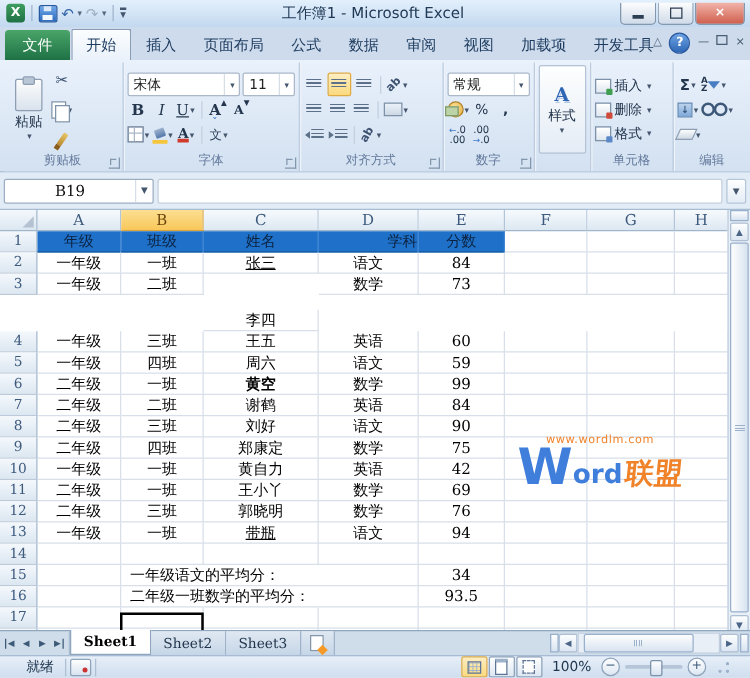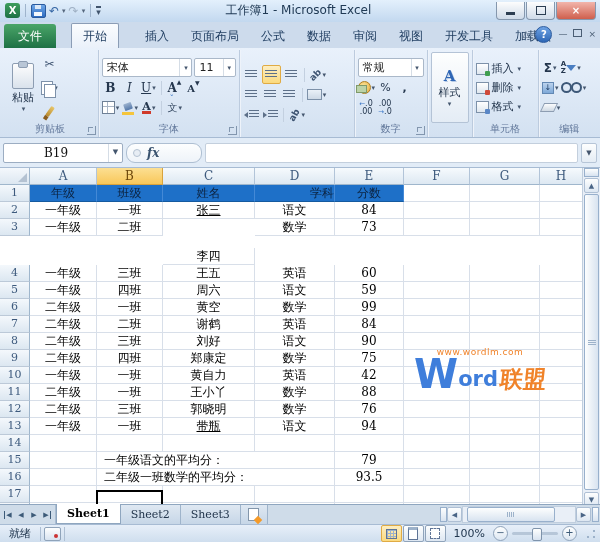--- a/index.html
+++ b/index.html
@@ -20,21 +20,21 @@
   .tb-title{flex:1;text-align:center;color:#1d3least;color:#203a55;font-size:12px}
   .winbtns{display:flex;gap:1px;margin-right:2px}
   .wbtn{width:27px;height:17px;border:1px solid #8597ad;border-top:none;border-radius:0 0 4px 4px;background:linear-gradient(#fdfdfd,#cfdbe9);display:flex;align-items:center;justify-content:center;color:#2c3e52;font-size:10px}
   .wbtn .bar{width:9px;height:3px;background:#2c3e52;margin-top:6px}
   .wbtn .box{width:8px;height:7px;border:1px solid #2c3e52;background:transparent}
   .wbtn.close{background:linear-gradient(#f2b5ab,#cf5f4d);color:#fff;font-weight:bold;width:38px}
   
   .tabrow{height:27px;background:#cddbec;display:flex;align-items:flex-end;padding:0 2px;position:relative}
   .file-tab{width:52px;height:24px;margin-left:2px;border-radius:3px 3px 0 0;background:linear-gradient(#4aa568,#1e7145);color:#fff;text-align:center;line-height:24px;font-size:12px}
   .rtab{padding:0 11px;height:24px;line-height:24px;color:#1c3a5e;font-size:12px}
-  .rtab.active{background:linear-gradient(#fbfdfe,#eaf1fa);border:1px solid #8b9db6;border-bottom:none;border-radius:2px 2px 0 0;margin:0 15px}
+  .rtab.active{background:linear-gradient(#fbfdfe,#eaf1fa);border:1px solid #8b9db6;border-bottom:none;border-radius:2px 2px 0 0;margin:0 1px}
   .tabrow-right{position:absolute;right:4px;top:4px;display:flex;align-items:center;gap:6px}
   .rib-collapse{color:#53677f;font-size:9px}
   .help-btn{width:15px;height:15px;border-radius:50%;background:linear-gradient(#6ea3e4,#2d66b5);color:#fff;font-weight:bold;font-size:10px;text-align:center;line-height:15px;border:1px solid #2a5a9e}
   .sm-winbtn{color:#4a5d73;font-size:9px;line-height:12px}
   .sm-winbtn .box{display:inline-block;width:7px;height:6px;border:1px solid #4a5d73}
   
   .ribbon{height:88px;background:linear-gradient(#e9f1fb,#d3e1f1);border-bottom:1px solid #a7bbd3;display:flex;padding:2px 0 0 2px}
   .group{position:relative;display:flex;flex-direction:column;border-right:1px solid #bccbde;box-shadow:1px 0 0 #eef3fa}
   .gbody{flex:1;padding:2px 3px 0 3px;display:flex}
   .glabel{height:14px;text-align:center;color:#62789b;font-size:10px;line-height:12px;position:relative}
@@ -153,21 +153,21 @@
   .ins-tab{width:26px;display:flex;align-items:center;justify-content:center;background:linear-gradient(#dfe8f2,#c6d6e7);border-right:1px solid #9fb4cb}
   .sheet-ic{width:9px;height:11px;background:#fff;border:1px solid #8396ab;position:relative}
   .sheet-ic::after{content:"";position:absolute;right:-3px;bottom:-3px;width:6px;height:6px;background:#f59a28;transform:rotate(45deg)}
   .tb-space{flex:1}
   .hsb{display:flex;align-items:center;padding:1px 1px;gap:0}
   .hsb .track{width:112px;height:15px;background:#e9eff7;border:1px solid #c0cede;position:relative}
   .hsb .hthumb{position:absolute;left:4px;top:0;width:86px;height:13px;background:linear-gradient(#fdfefe,#d8e3f0);border:1px solid #98b0cc;border-radius:2px}
   .hthumb .hgrip{position:absolute;left:50%;top:4px;margin-left:-4px;width:8px;height:5px;background:repeating-linear-gradient(to right,#9db2ca 0,#9db2ca 1px,transparent 1px,transparent 2px)}
   .hsplit{width:7px;height:15px;background:linear-gradient(#fdfefe,#d8e3f0);border:1px solid #98b0cc;box-sizing:border-box;margin-left:1px}
   
-  .statusbar{height:20px;background:linear-gradient(#e7eff9,#cfdeee);border-top:1px solid #a7bbd3;display:flex;align-items:center;padding:0 3px;flex:1}
+  .statusbar{height:20px;background:linear-gradient(#e7eff9,#cfdeee);border-top:1px solid #a7bbd3;display:flex;align-items:center;padding:0 15px;flex:1}
   .st-ready{font-size:11px;color:#21374f;padding:0 6px}
   .st-sep{width:1px;height:14px;background:#aebfd3;margin:0 3px}
   .macro-ic{width:15px;height:12px;background:linear-gradient(#fdfefe,#d8e3f0);border:1px solid #8fa3ba;border-radius:2px;position:relative}
   .macro-ic::after{content:"";position:absolute;right:2px;bottom:2px;width:4px;height:4px;border-radius:50%;background:#c33}
   .st-space{flex:1}
   .viewbtns{display:flex;gap:1px;margin-right:8px}
   .vbtn{width:19px;height:15px;border:1px solid #8fa3ba;border-radius:2px;background:linear-gradient(#fdfefe,#dde7f2);display:flex;align-items:center;justify-content:center}
   .vbtn.sel{background:linear-gradient(#fdeec2,#fbda7e);border-color:#e0ab44}
   .vic1{width:9px;height:8px;background:linear-gradient(#fff,#fff);border:1px solid #5e7varies;border:1px solid #5e7496;background-image:linear-gradient(#9db2ca 1px,transparent 1px),linear-gradient(90deg,#9db2ca 1px,transparent 1px);background-size:3px 3px}
   .vic2{width:8px;height:9px;background:#fff;border:1px solid #5e7496;border-top:3px solid #9db2ca}
@@ -214,22 +214,22 @@
 
   <div class="tabrow">
     <div class="file-tab">文件</div>
     <div class="rtab active">开始</div>
     <div class="rtab">插入</div>
     <div class="rtab">页面布局</div>
     <div class="rtab">公式</div>
     <div class="rtab">数据</div>
     <div class="rtab">审阅</div>
     <div class="rtab">视图</div>
+    <div class="rtab">加载项</div>
     <div class="rtab">开发工具</div>
-    <div class="rtab">加载项</div>
     <div class="tabrow-right">
       <span class="rib-collapse">△</span>
       <span class="help-btn">?</span>
       <span class="sm-winbtn">—</span>
       <span class="sm-winbtn"><span class="box"></span></span>
       <span class="sm-winbtn">×</span>
     </div>
   </div>
 
   <div class="ribbon">
@@ -352,20 +352,21 @@
                   <span class="bars short"></span>
                 </span>
               </div>
             <span class="vsep"></span>
             <div class="rbtn dd">
                 <span class="orient-ic" style="transform:rotate(-60deg)">ab</span>
               </div>
           </div>
         </div>
       </div>
+      <div class="glabel"><span>对齐方式</span><span class="launcher"></span></div>
     </div>
 
     <div class="group" style="width:72px">
       <div class="gbody">
         <div class="col" style="width:100%">
           <div class="rowline">
             <div class="combo" style="width:62px">
                 <span>常规</span>
                 <span class="arr">▾</span>
               </div>
@@ -457,24 +458,20 @@
       </div>
       <div class="glabel"><span>编辑</span></div>
     </div>
   </div>
 
   <div class="fbar">
     <div class="namebox">
       <span class="nb-text">B19</span>
       <span class="nb-arr">▼</span>
     </div>
-    <div class="fx-pill">
-      <span class="fx-dot"></span>
-      <span class="fx-lbl">fx</span>
-    </div>
     <div class="finput"></div>
     <div class="fbar-exp">▼</div>
   </div>
 
   <div class="sheetwrap">
     <div class="grid" id="grid">
         <div class="hrow">
           <div class="corner"></div>
           <div class="ch" style="width: 67px;">A</div>
           <div class="ch sel" style="width: 66px;">B</div>
@@ -537,21 +534,21 @@
           <div class="c" style="width: 80px;">语文</div>
           <div class="c" style="width: 69px;">59</div>
           <div class="c" style="width: 66px;"></div>
           <div class="c" style="width: 70px;"></div>
           <div class="c" style="width: 43px;"></div>
         </div>
         <div class="brow">
           <div class="rh">6</div>
           <div class="c" style="width: 67px;">二年级</div>
           <div class="c" style="width: 66px;">一班</div>
-          <div class="c" style="width: 92px;">黄空</div>
+          <div class="c" style="width: 92px; font-weight: bold;">黄空</div>
           <div class="c" style="width: 80px;">数学</div>
           <div class="c" style="width: 69px;">99</div>
           <div class="c" style="width: 66px;"></div>
           <div class="c" style="width: 70px;"></div>
           <div class="c" style="width: 43px;"></div>
         </div>
         <div class="brow">
           <div class="rh">7</div>
           <div class="c" style="width: 67px;">二年级</div>
           <div class="c" style="width: 66px;">二班</div>
@@ -594,21 +591,21 @@
           <div class="c" style="width: 66px;"></div>
           <div class="c" style="width: 70px;"></div>
           <div class="c" style="width: 43px;"></div>
         </div>
         <div class="brow">
           <div class="rh">11</div>
           <div class="c" style="width: 67px;">二年级</div>
           <div class="c" style="width: 66px;">一班</div>
           <div class="c" style="width: 92px;">王小丫</div>
           <div class="c" style="width: 80px;">数学</div>
-          <div class="c" style="width: 69px;">88</div>
+          <div class="c" style="width: 69px;">69</div>
           <div class="c" style="width: 66px;"></div>
           <div class="c" style="width: 70px;"></div>
           <div class="c" style="width: 43px;"></div>
         </div>
         <div class="brow">
           <div class="rh">12</div>
           <div class="c" style="width: 67px;">二年级</div>
           <div class="c" style="width: 66px;">三班</div>
           <div class="c" style="width: 92px;">郭晓明</div>
           <div class="c" style="width: 80px;">数学</div>
@@ -636,21 +633,21 @@
           <div class="c" style="width: 80px;"></div>
           <div class="c" style="width: 69px;"></div>
           <div class="c" style="width: 66px;"></div>
           <div class="c" style="width: 70px;"></div>
           <div class="c" style="width: 43px;"></div>
         </div>
         <div class="brow">
           <div class="rh">15</div>
           <div class="c" style="width: 67px;"></div>
           <div class="c lbl" style="width: 238px;">一年级语文的平均分：</div>
-          <div class="c" style="width: 69px;">79</div>
+          <div class="c" style="width: 69px;">34</div>
           <div class="c" style="width: 66px;"></div>
           <div class="c" style="width: 70px;"></div>
           <div class="c" style="width: 43px;"></div>
         </div>
         <div class="brow">
           <div class="rh">16</div>
           <div class="c" style="width: 67px;"></div>
           <div class="c lbl" style="width: 238px;">二年级一班数学的平均分：</div>
           <div class="c" style="width: 69px;">93.5</div>
           <div class="c" style="width: 66px;"></div>

